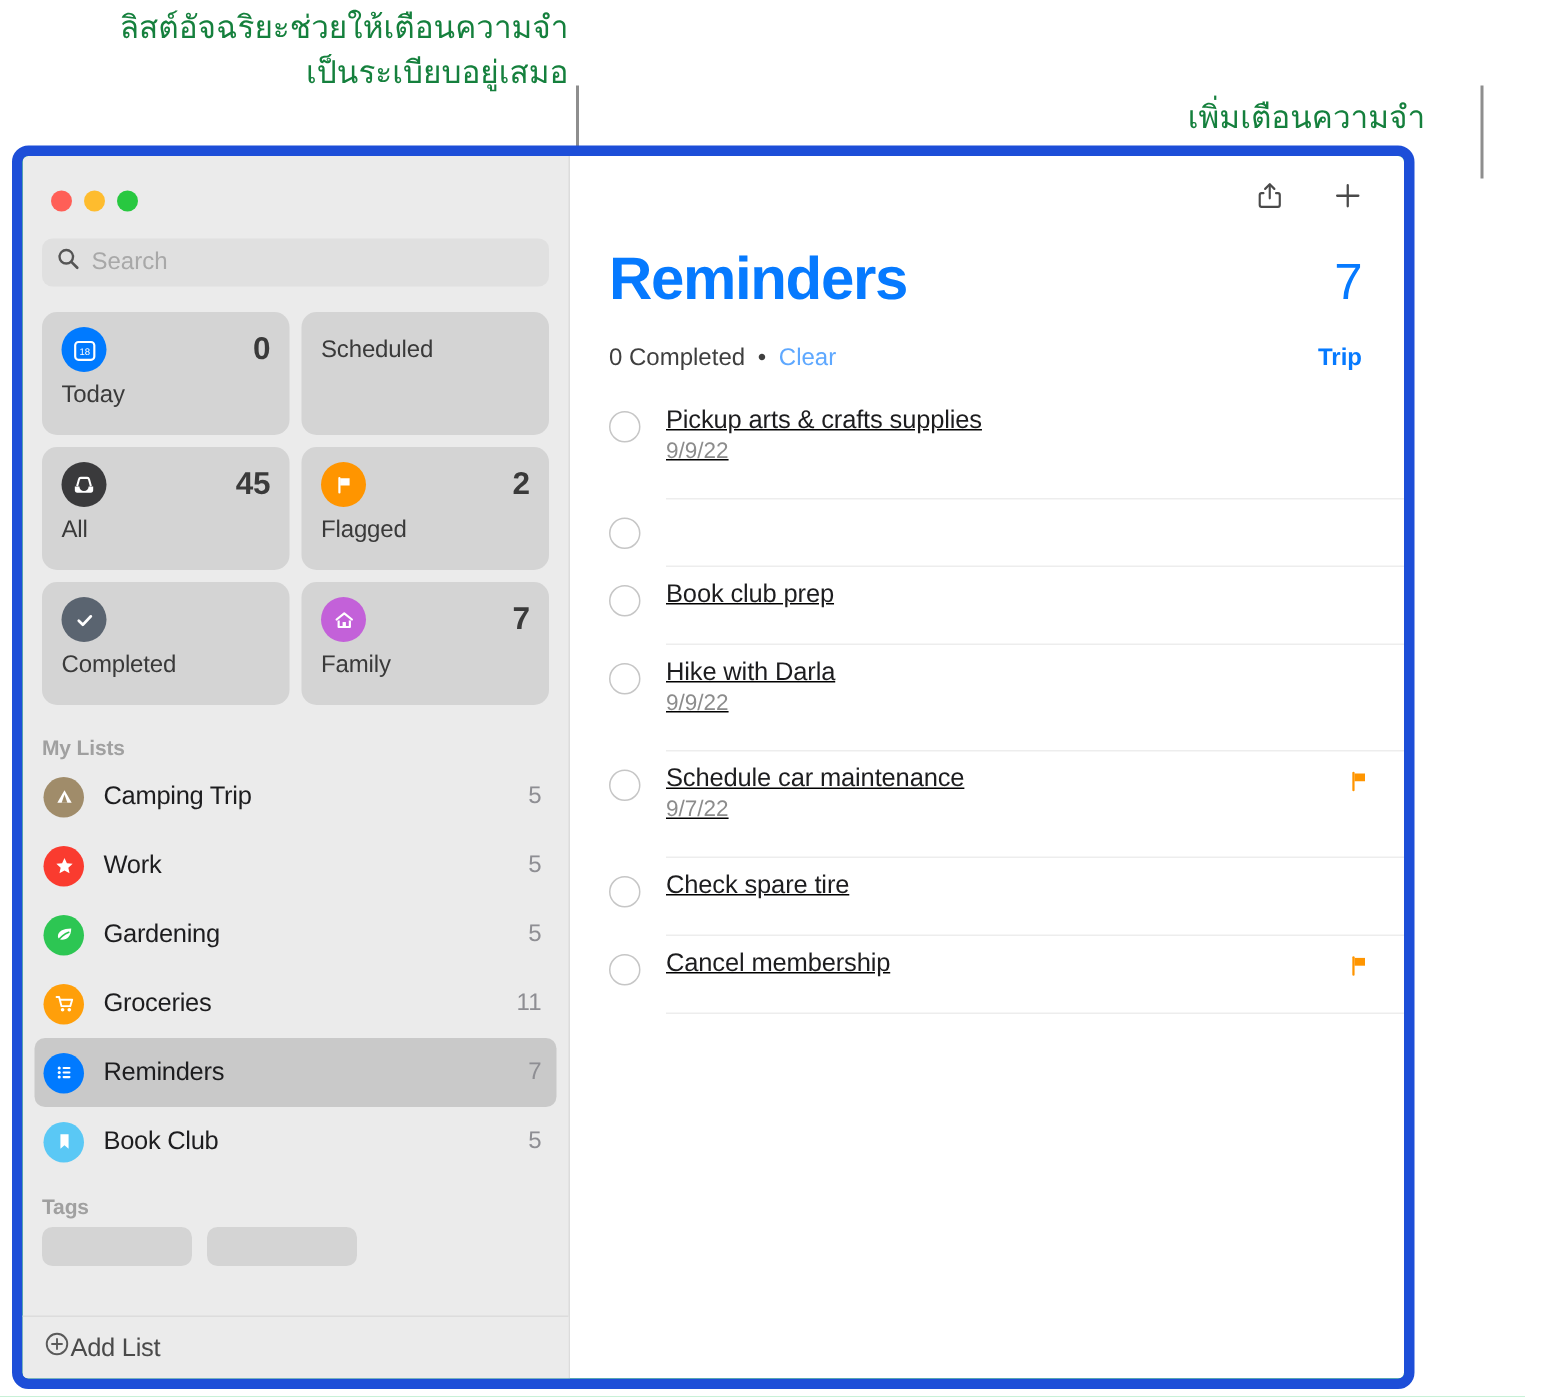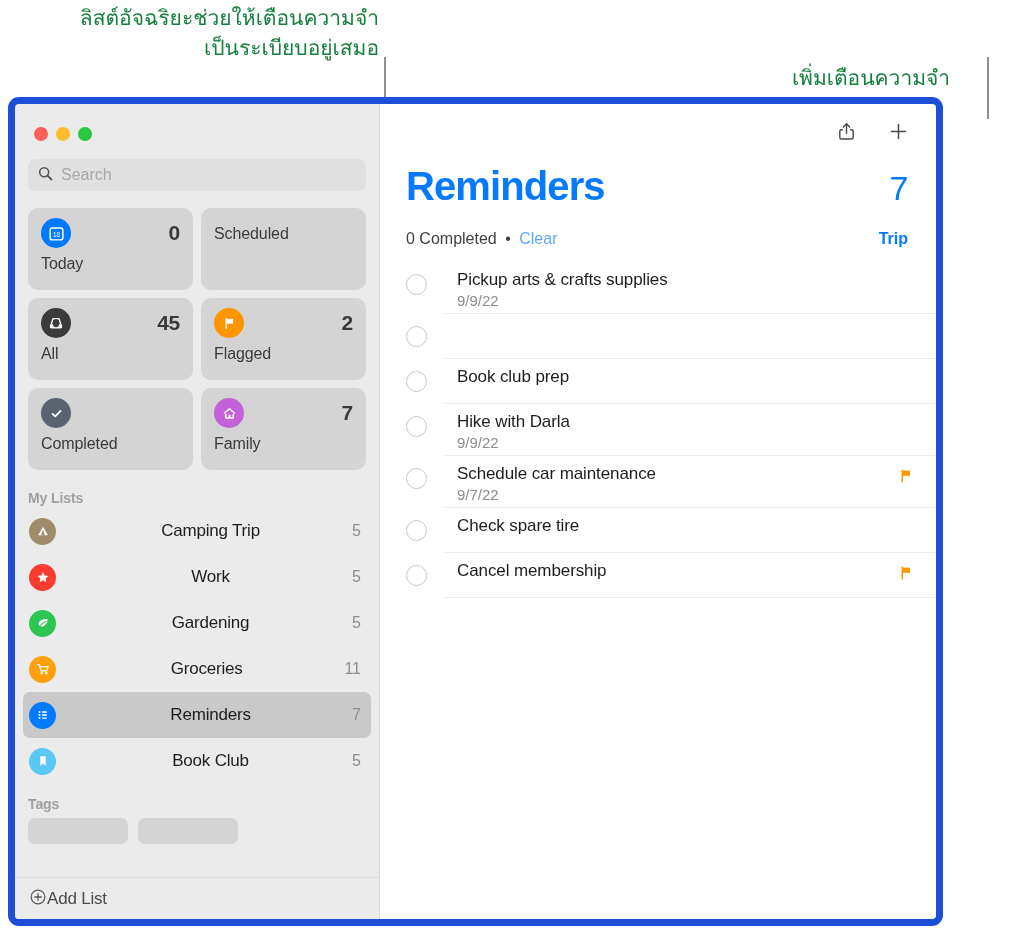--- a/index.html
+++ b/index.html
@@ -171,21 +171,20 @@
   #section-tags { margin-top: 12px; margin-bottom: 6px; }
 
   #list-rows { margin: 0 8px; }
   .list-row {
     height: 46px;
     display: flex;
     align-items: center;
     padding: 0 10px 0 6px;
     border-radius: 7px;
     box-sizing: border-box;
-    text-align: center;
   }
   .list-row.selected { background: #c9c9c9; }
   .list-icon {
     width: 27px;
     height: 27px;
     border-radius: 50%;
     display: flex;
     align-items: center;
     justify-content: center;
     flex: 0 0 auto;
@@ -320,23 +319,24 @@
   .rem-check {
     width: 21px;
     height: 21px;
     border-radius: 50%;
     border: 1.5px solid #c6c6c6;
     flex: 0 0 auto;
     margin-top: 12px;
     box-sizing: border-box;
   }
   .rem-body {
-    margin-left: 30px;
+    margin-left: 17px;
     flex: 1 1 auto;
-    padding: 8px 0 5px 0;
+    padding: 8px 0 24px 0;
+    text-decoration: underline;
   }
   .rem-title {
     font-size: 17px;
     color: #1d1d1f;
     letter-spacing: -0.1px;
   }
   .rem-sub {
     font-size: 15px;
     color: #8c8c8c;
     margin-top: 2px;

